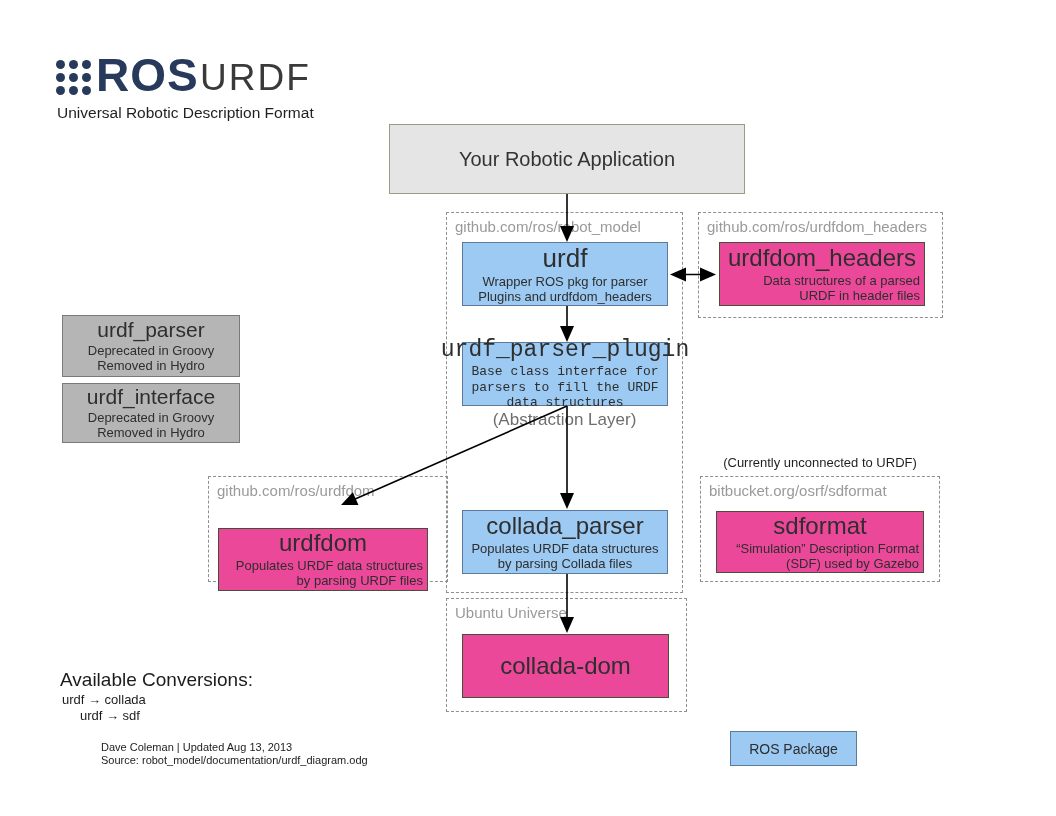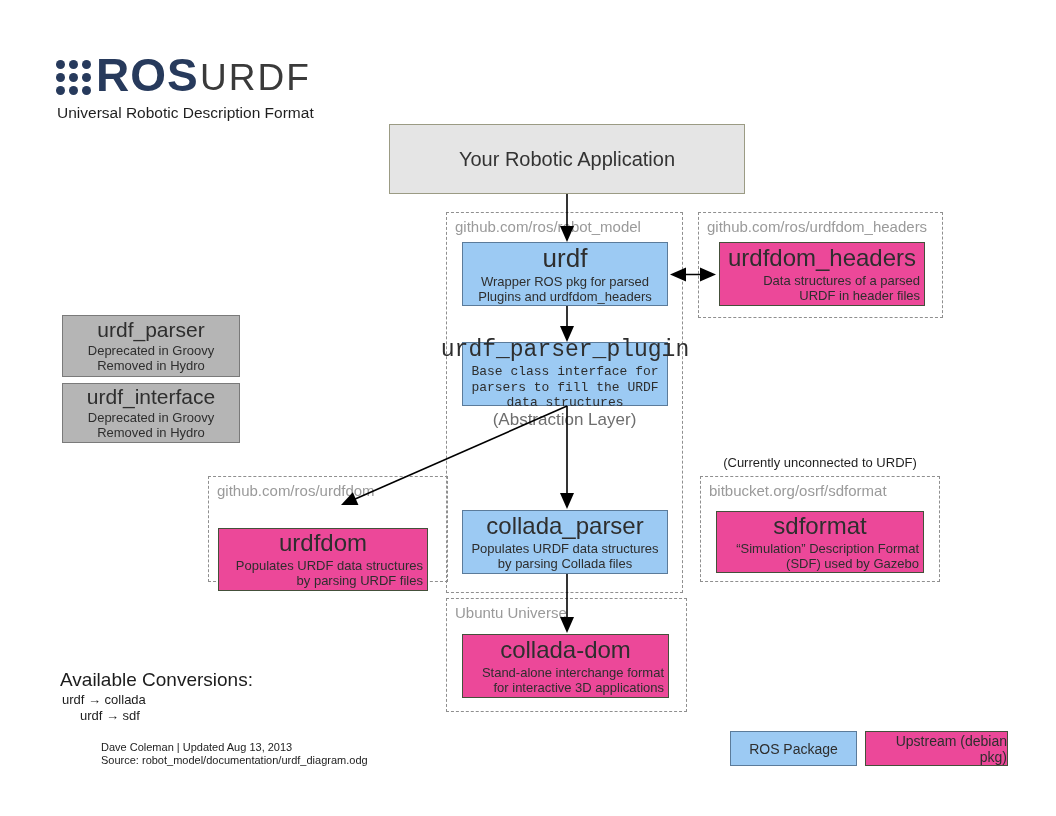--- a/index.html
+++ b/index.html
@@ -88,21 +88,21 @@
   <div class="abs note-dark" style="left:700px;top:455px;width:240px;">(Currently unconnected to URDF)</div>
   <div class="abs dashed-box" style="left:700px;top:476px;width:240px;height:106px;">
     <div class="dashed-label">bitbucket.org/osrf/sdformat</div>
   </div>
   <div class="abs dashed-box" style="left:446px;top:598px;width:241px;height:114px;">
     <div class="dashed-label">Ubuntu Universe</div>
   </div>
 
   <div class="abs node blue" style="left:462px;top:242px;width:206px;height:64px;">
     <div class="t" style="font-size:26px;">urdf</div>
-    <div class="d">Wrapper ROS pkg for parsed Plugins and urdfdom_headers</div>
+    <div class="d">Wrapper ROS pkg for parser Plugins and urdfdom_headers</div>
   </div>
 
   <div class="abs node green" style="left:719px;top:242px;width:206px;height:64px;">
     <div class="t">urdfdom_headers</div>
     <div class="d">Data structures of a parsed URDF in header files</div>
   </div>
 
   <div class="abs node gray" style="left:62px;top:315px;width:178px;height:62px;">
     <div class="t" style="font-size:21px;">urdf_parser</div>
     <div class="d">Deprecated in Groovy Removed in Hydro</div>
@@ -130,21 +130,20 @@
     <div class="d">Populates URDF data structures by parsing Collada files</div>
   </div>
 
   <div class="abs node green" style="left:716px;top:511px;width:208px;height:62px;">
     <div class="t">sdformat</div>
     <div class="d">“Simulation” Description Format (SDF) used by Gazebo</div>
   </div>
 
   <div class="abs node green" style="left:462px;top:634px;width:207px;height:64px;">
     <div class="t">collada-dom</div>
-    <div class="d">Stand-alone interchange format for interactive 3D applications</div>
   </div>
 
   <svg id="arrow-layer" width="1056" height="816">
     <g>
       <line x1="567" y1="194" x2="567" y2="229"></line>
       <polygon points="0,0 -16,-7 -16,7" transform="translate(567,242) rotate(90)"></polygon>
     </g>
     <g>
       <line x1="676" y1="274.5" x2="710" y2="274.5"></line>
       <polygon points="0,0 -16,-7 -16,7" transform="translate(670,274.5) rotate(180)"></polygon>
@@ -171,17 +170,14 @@
   <div class="abs conv-title" style="left:60px;top:669px;">Available Conversions:</div>
   <div class="abs conv-item" style="left:62px;top:692px;">urdf → collada</div>
   <div class="abs conv-item" style="left:62px;top:708px;margin-left:18px;">urdf → sdf</div>
 
   <div class="abs footer-line" style="left:57px;top:741px;">Dave Coleman | Updated Aug 13, 2013</div>
   <div class="abs footer-line" style="left:57px;top:754px;">Source: robot_model/documentation/urdf_diagram.odg</div>
 
   <div class="abs legend blue" style="left:730px;top:731px;width:127px;height:35px;">
     <span>ROS Package</span>
   </div>
-  <div class="abs legend green" style="left:865px;top:731px;width:143px;height:35px;">
-    <span>Upstream (debian pkg)</span>
-  </div>
 
 </div>
 
 </body></html>

